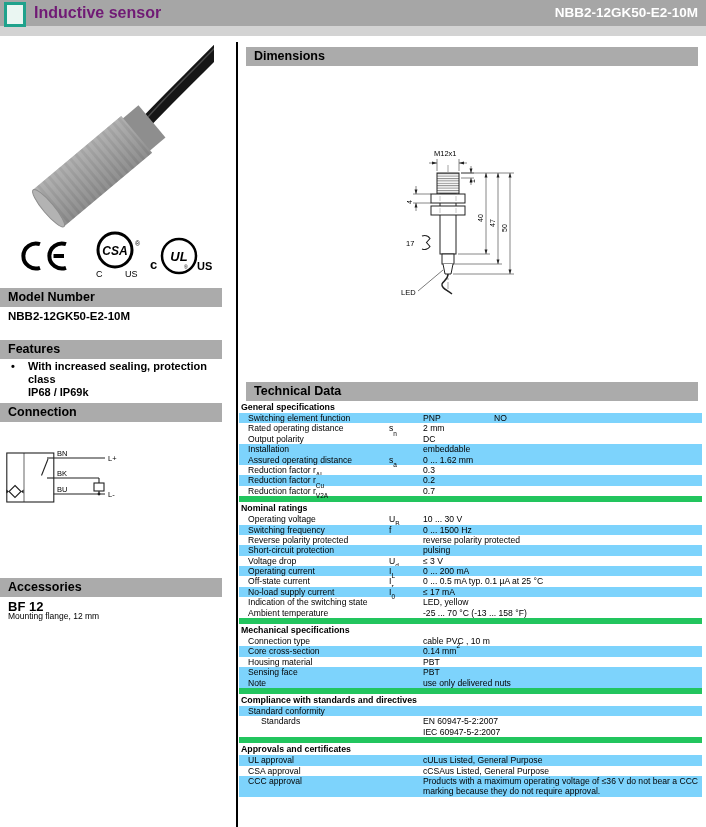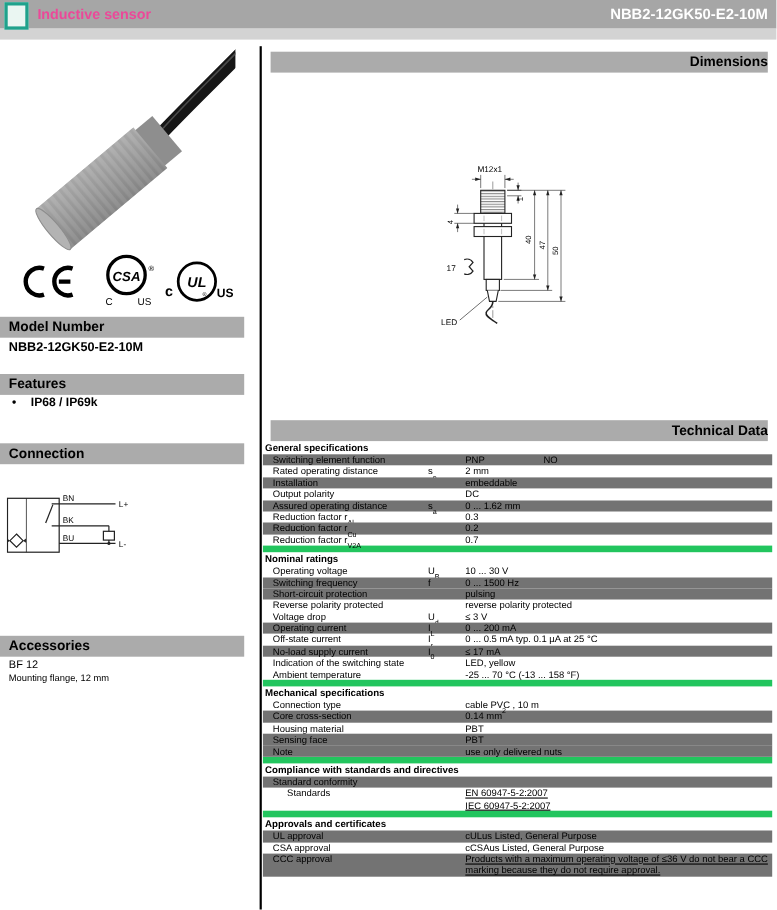--- a/index.html
+++ b/index.html
@@ -3,47 +3,47 @@
 <meta charset="utf-8">
 <style>
   html,body{margin:0;padding:0;}
   body{width:706px;height:827px;position:relative;background:#fff;
        font-family:"Liberation Sans",sans-serif;color:#000;overflow:hidden;}
   .abs{position:absolute;}
   
   .hdr{left:0;top:0;width:706px;height:26px;background:#a6a6a6;}
   .hdr-strip{left:0;top:26px;width:706px;height:10px;background:#d3d3d3;}
   .logo{left:4px;top:2px;width:16px;height:19px;background:#eaf6f2;border:3px solid #1fa28c;}
-  .hdr-title{left:34px;top:0;height:26px;line-height:26px;color:#ec4899;font-weight:bold;font-size:13px;}
+  .hdr-title{left:34px;top:0;height:26px;line-height:26px;color:#701a75;font-weight:bold;font-size:16px;}
   .hdr-model{right:8px;top:0;height:26px;line-height:26px;color:#fff;font-weight:bold;font-size:13.5px;}
   
   .bar{height:19px;background:#ababab;font-weight:bold;font-size:12.5px;line-height:19px;
        padding-left:8px;box-sizing:border-box;}
   .bar-left{left:0;width:222px;}
   .model-text{left:8px;top:310px;font-weight:bold;font-size:11.5px;}
   .feat-bullet{left:11px;top:360px;font-weight:bold;font-size:11px;}
   .feat-text{left:28px;top:360px;width:186px;font-weight:bold;font-size:11px;line-height:13px;}
-  .acc-name{left:8px;top:599px;font-weight:normal;font-size:10px;text-align:center;}
+  .acc-name{left:8px;top:599px;font-weight:bold;font-size:13px;text-align:center;}
   .acc-desc{left:8px;top:611px;font-size:8.5px;}
   
   .vrule{left:236px;top:42px;width:2px;height:785px;background:#000;}
-  .bar-right{left:246px;width:452px;text-align:right;}
+  .bar-right{left:246px;width:452px;}
   
   .tbl{left:239px;top:401px;width:463px;font-size:8.6px;}
   .sec-hdr{height:12px;line-height:12px;font-weight:bold;font-size:8.8px;padding-left:2px;
            border-top:6px solid #22c55e;}
   .sec-hdr:first-child{border-top:none;}
   .tr{position:relative;height:10.4px;line-height:10.4px;}
-  .tr.shaded{background:#737373;}
+  .tr.shaded{background:#7dd3fc;}
   .lbl{position:absolute;left:9px;top:0;white-space:nowrap;}
   .lbl.ind2{left:22px;}
   .sym{position:absolute;left:150px;top:0;}
   .val{position:absolute;left:184px;top:0;white-space:nowrap;}
   .val2{position:absolute;left:255px;top:0;}
-  .tr.multi{height:auto;min-height:10.4px;text-decoration:underline;}
+  .tr.multi{height:auto;min-height:10.4px;}
   .tr.multi .val{position:relative;left:0;display:block;margin-left:184px;width:278px;
                  white-space:normal;line-height:10.4px;}
   sub{font-size:6.5px;line-height:0;position:relative;top:1.5px;}
   sup{font-size:6.5px;line-height:0;position:relative;top:-2.5px;}
   svg text{font-family:"Liberation Sans",sans-serif;}
 </style>
 </head>
 <body>
 
 <div class="abs hdr"></div>
@@ -95,20 +95,21 @@
   <text x="36" y="33" font-size="5">®</text>
   <text x="49" y="34" font-size="11" font-weight="bold">US</text>
 </svg>
 
 <div class="abs bar bar-left" style="top:288px">Model Number</div>
 <div class="abs model-text">NBB2-12GK50-E2-10M</div>
 
 <div class="abs bar bar-left" style="top:340px">Features</div>
 <div class="abs feat-bullet">•</div>
 <div class="abs feat-text">
+  <div>With increased sealing, protection class</div>
   <div>IP68 / IP69k</div>
 </div>
 
 <div class="abs bar bar-left" style="top:403px">Connection</div>
 
 <svg class="abs" style="left:6px;top:442px" width="175" height="72" viewBox="0 0 175 72">
   <g stroke="#222" fill="none" stroke-width="1.1">
     <rect x="0.8" y="11" width="47" height="49"></rect>
     <line x1="18" y1="11" x2="18" y2="60" stroke-width="0.7"></line>
     <path d="M9,43.5 L15,49.5 L9,55.5 L3,49.5 Z"></path>
@@ -218,27 +219,27 @@
     <div class="tr shaded">
       <span class="lbl">Switching element function</span>
       <span class="val">PNP</span>
       <span class="val2">NO</span>
     </div>
     <div class="tr">
       <span class="lbl">Rated operating distance</span>
       <span class="sym">s<sub>n</sub></span>
       <span class="val">2 mm</span>
     </div>
+    <div class="tr">
+      <span class="lbl">Output polarity</span>
+      <span class="val">DC</span>
+    </div>
     <div class="tr shaded">
       <span class="lbl">Installation</span>
       <span class="val">embeddable</span>
-    </div>
-    <div class="tr">
-      <span class="lbl">Output polarity</span>
-      <span class="val">DC</span>
     </div>
     <div class="tr shaded">
       <span class="lbl">Assured operating distance</span>
       <span class="sym">s<sub>a</sub></span>
       <span class="val">0 ... 1.62 mm</span>
     </div>
     <div class="tr">
       <span class="lbl">Reduction factor r<sub>Al</sub></span>
       <span class="val">0.3</span>
     </div>
@@ -254,27 +255,27 @@
     <div class="tr">
       <span class="lbl">Operating voltage</span>
       <span class="sym">U<sub>B</sub></span>
       <span class="val">10 ... 30 V</span>
     </div>
     <div class="tr shaded">
       <span class="lbl">Switching frequency</span>
       <span class="sym">f</span>
       <span class="val">0 ... 1500 Hz</span>
     </div>
+    <div class="tr">
+      <span class="lbl">Reverse polarity protected</span>
+      <span class="val">reverse polarity protected</span>
+    </div>
     <div class="tr shaded">
       <span class="lbl">Short-circuit protection</span>
       <span class="val">pulsing</span>
-    </div>
-    <div class="tr">
-      <span class="lbl">Reverse polarity protected</span>
-      <span class="val">reverse polarity protected</span>
     </div>
     <div class="tr">
       <span class="lbl">Voltage drop</span>
       <span class="sym">U<sub>d</sub></span>
       <span class="val">≤ 3 V</span>
     </div>
     <div class="tr shaded">
       <span class="lbl">Operating current</span>
       <span class="sym">I<sub>L</sub></span>
       <span class="val">0 ... 200 mA</span>

